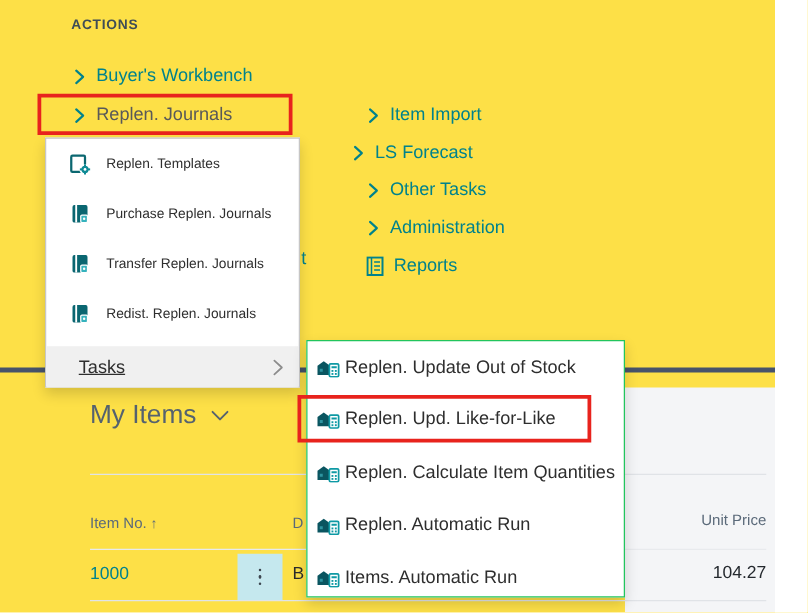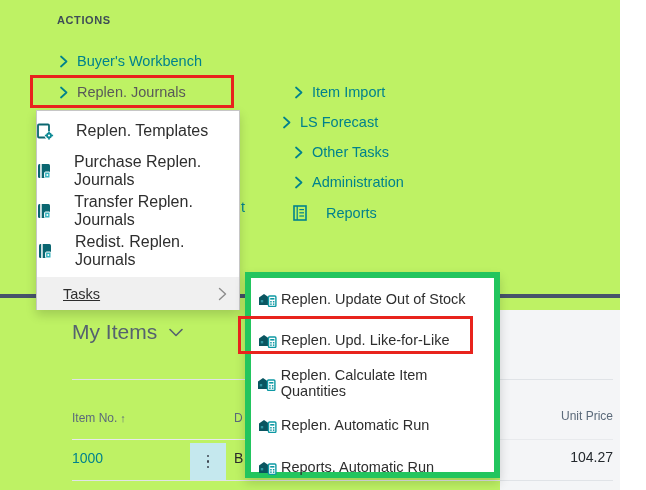--- a/index.html
+++ b/index.html
@@ -1,16 +1,16 @@
 <!DOCTYPE html>
 <html><head>
 <meta charset="utf-8">
 <style>
   html,body{margin:0;padding:0;background:#fff;}
-  .stage{position:relative;width:620px;height:490px;overflow:hidden;background:#bef264;
+  .stage{position:relative;width:620px;height:490px;overflow:hidden;background:#fde047;
          font-family:"Liberation Sans",sans-serif;-webkit-font-smoothing:antialiased;}
 
   
   .navy-line{position:absolute;left:0;top:294px;width:627px;height:4px;background:#47536a;z-index:1;}
   .gray-panel{position:absolute;left:500px;top:310px;width:127px;height:180px;background:#f4f5f7;z-index:1;}
 
   
   .actions-label{position:absolute;left:57px;top:14px;font-size:11px;font-weight:700;
                  letter-spacing:.6px;color:#3f4d56;z-index:2;}
   .link{position:absolute;display:flex;align-items:center;gap:9px;font-size:14.5px;
@@ -32,31 +32,31 @@
   .ellipsis-cell{position:absolute;left:190px;top:443px;width:36px;height:37px;background:#c5e8ee;
                  display:flex;flex-direction:column;align-items:center;justify-content:center;
                  gap:3px;z-index:2;cursor:pointer;}
   .ellipsis-cell i{width:2.5px;height:2.5px;border-radius:50%;background:#3c4650;display:block;}
   .sort-arrow{font-size:11px;margin-left:3px;}
 
   
   .menu{position:absolute;left:36px;top:110px;width:204px;height:200px;background:#fff;
         border:1px solid #c6c6c6;box-shadow:0 5px 10px rgba(0,0,0,.16);z-index:10;box-sizing:border-box;}
   .menu-item{position:absolute;left:0;right:0;height:40px;display:flex;align-items:center;
-             padding-left:0;gap:22px;font-size:16px;color:#2e2e2e;cursor:pointer;box-sizing:border-box;}
+             padding-left:19px;gap:12px;font-size:11px;color:#2e2e2e;cursor:pointer;box-sizing:border-box;}
   .menu-item .mi-icon{width:17px;display:flex;justify-content:center;}
   .tasks-row{position:absolute;left:0;right:0;top:166px;height:33px;background:#f0f0f0;
              display:flex;align-items:center;padding-left:26px;font-size:14.5px;color:#2e2e2e;
              cursor:pointer;box-sizing:border-box;text-decoration:underline;}
   .tasks-expander{position:absolute;right:12px;top:50%;transform:translateY(-50%);
                   display:flex;align-items:center;color:#8c8c8c;}
 
   
   .submenu{position:absolute;left:245px;top:272px;width:255px;height:206px;background:#fff;
-           border:6px solid #22c55e;box-shadow:0 5px 10px rgba(0,0,0,.16);z-index:11;box-sizing:border-box;}
+           border:1px solid #22c55e;box-shadow:0 5px 10px rgba(0,0,0,.16);z-index:11;box-sizing:border-box;}
   .submenu-item{position:absolute;left:0;right:0;height:41px;display:flex;align-items:center;
                 padding-left:6px;gap:4px;font-size:14.5px;color:#2e2e2e;cursor:pointer;box-sizing:border-box;}
   .submenu-item .mi-icon{width:20px;display:flex;justify-content:center;}
 
   
   .red-box{position:absolute;border:3px solid #e8231d;z-index:40;pointer-events:none;box-sizing:border-box;}
   .red-box-1{left:30px;top:75px;width:204px;height:33px;}
   .red-box-2{left:238px;top:316px;width:235px;height:38px;}
 </style>
 </head>
@@ -119,21 +119,21 @@
 
   <div class="link" style="left:295px;top:172px">
     <span class="chev">
       <svg width="8" height="13" viewBox="0 0 8 13">
           <path d="M1 1.5 L6.5 6.5 L1 11.5" fill="none" stroke="currentColor" stroke-width="1.7" stroke-linecap="round" stroke-linejoin="round"></path>
         </svg>
     </span>
     <span class="teal">Administration</span>
   </div>
 
-  <div class="link" style="left:293px;top:203px;gap:18px">
+  <div class="link" style="left:293px;top:203px;gap:7px">
     <span class="chev">
       <svg width="15" height="16" viewBox="0 0 15 16">
         <rect x="1" y="1" width="12" height="14" fill="none" stroke="currentColor" stroke-width="1.6"></rect>
         <line x1="4.2" y1="1" x2="4.2" y2="15" stroke="currentColor" stroke-width="1.2"></line>
         <line x1="6.3" y1="4.6" x2="11" y2="4.6" stroke="currentColor" stroke-width="1.2"></line>
         <line x1="6.3" y1="7.8" x2="11" y2="7.8" stroke="currentColor" stroke-width="1.2"></line>
         <line x1="6.3" y1="11" x2="11" y2="11" stroke="currentColor" stroke-width="1.2"></line>
       </svg>
     </span>
     <span class="teal">Reports</span>
@@ -316,20 +316,20 @@
           <path d="M1 6.5 L6 3 L11 6.5 V14 H1 Z" fill="#0a5560"></path>
           <rect x="2.8" y="9" width="2.4" height="2.4" fill="#2e94a0"></rect>
           <rect x="10.5" y="5" width="7.4" height="10.4" rx="1" fill="#fff" stroke="#0e99a4" stroke-width="1.4"></rect>
           <rect x="12.2" y="7" width="4.2" height="1.6" fill="#0e99a4"></rect>
           <rect x="12.2" y="10" width="1.5" height="1.5" fill="#0e99a4"></rect>
           <rect x="14.9" y="10" width="1.5" height="1.5" fill="#0e99a4"></rect>
           <rect x="12.2" y="12.4" width="1.5" height="1.5" fill="#0e99a4"></rect>
           <rect x="14.9" y="12.4" width="1.5" height="1.5" fill="#0e99a4"></rect>
         </svg>
       </span>
-      <span>Reports. Automatic Run</span>
+      <span>Items. Automatic Run</span>
     </div>
   </div>
 
   <div class="red-box red-box-1"></div>
   <div class="red-box red-box-2"></div>
 
 </div>
 
 </body></html>

